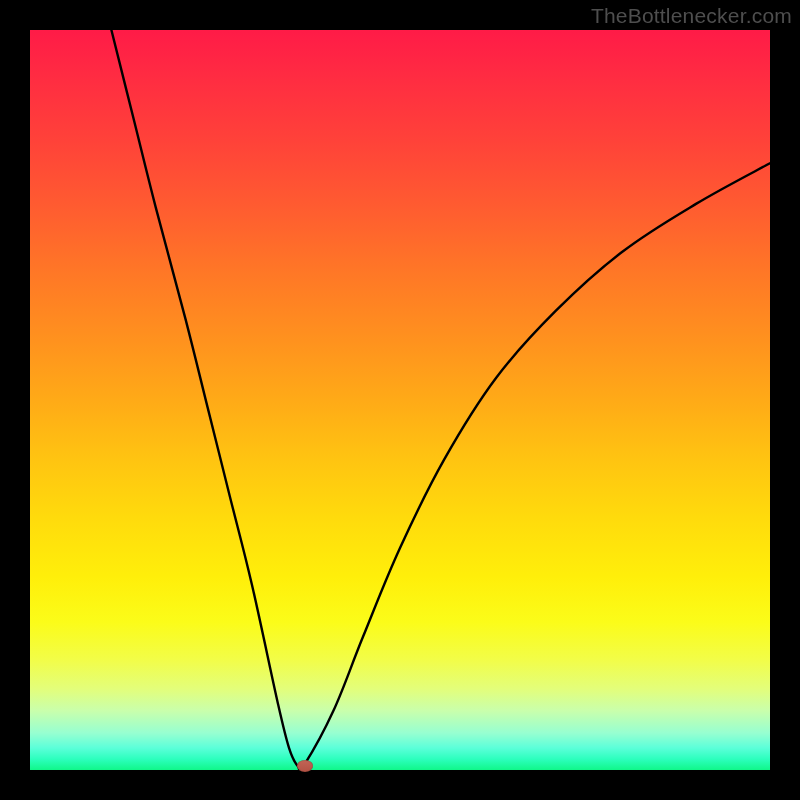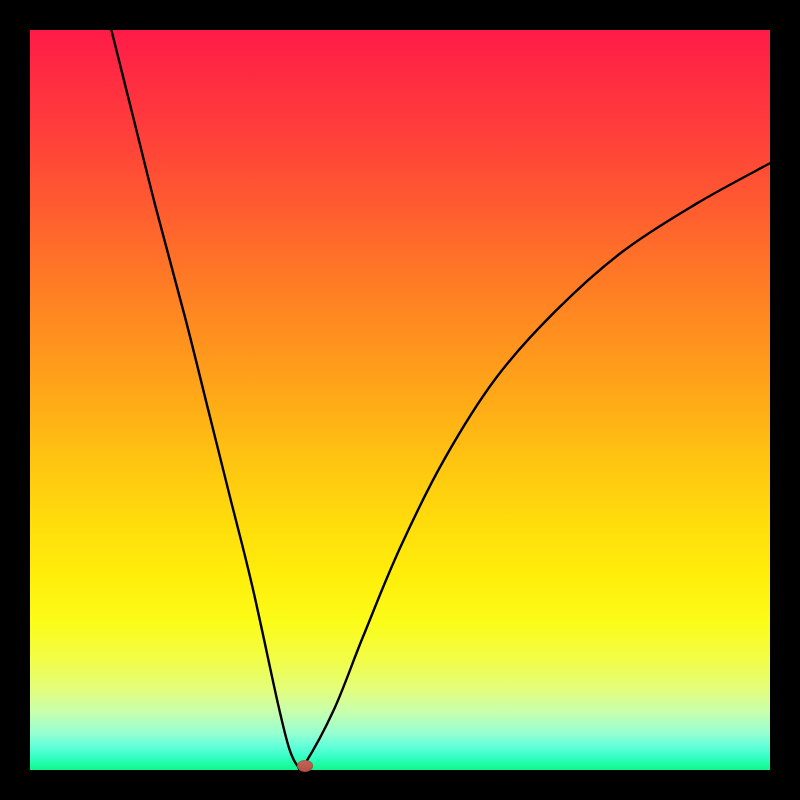--- a/index.html
+++ b/index.html
@@ -83,13 +83,14 @@
 </head>
 <body>
 
 <div class="stage">
   <div class="plot-area">
     <svg class="curve-svg" viewBox="0 0 740 740" preserveAspectRatio="none">
       <path class="curve-path" d="M 81.40 0.00 C 85.40 15.98, 95.61 56.83, 103.60 88.80 C 111.59 120.77, 116.48 141.64, 125.80 177.60 C 135.12 213.56, 146.08 252.64, 155.40 288.60 C 164.72 324.56, 169.61 345.43, 177.60 377.40 C 185.59 409.37, 191.81 434.23, 199.80 466.20 C 207.79 498.17, 213.34 517.70, 222.00 555.00 C 230.66 592.30, 241.24 644.10, 247.90 673.40 C 254.56 702.70, 255.40 706.48, 259.00 717.80 C 262.60 729.12, 265.22 733.10, 267.88 736.30 C 270.54 739.50, 267.41 745.55, 273.80 735.56 C 280.19 725.57, 292.74 703.98, 303.40 680.80 C 314.06 657.62, 321.01 636.10, 333.00 606.80 C 344.99 577.50, 355.35 549.97, 370.00 518.00 C 384.65 486.03, 397.08 459.84, 414.40 429.20 C 431.72 398.56, 446.22 374.44, 466.20 347.80 C 486.18 321.16, 502.76 303.84, 525.40 281.20 C 548.04 258.56, 566.69 241.31, 592.00 222.00 C 617.31 202.69, 639.36 189.88, 666.00 173.90 C 692.64 157.92, 726.68 140.53, 740.00 133.20"></path>
     </svg>
     <div class="marker" style="left: 275.28px; top: 736.3px;"></div>
   </div>
+  <div class="watermark">TheBottlenecker.com</div>
 </div>
 
 </body></html>

